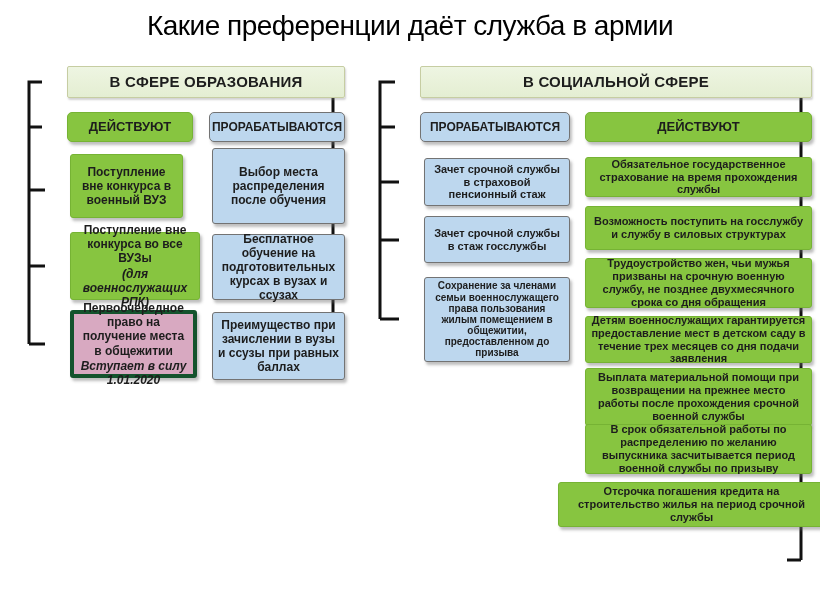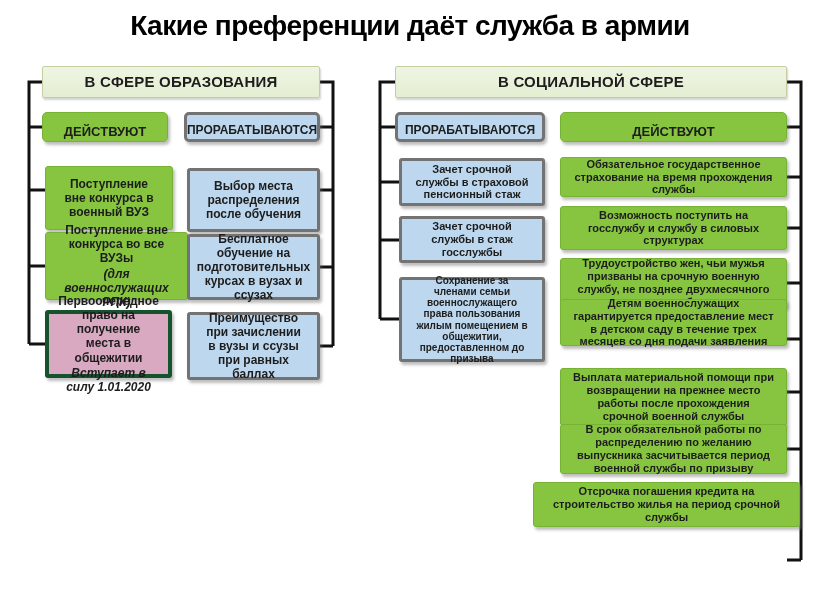--- a/index.html
+++ b/index.html
@@ -2,37 +2,38 @@
 <html><head>
 <meta charset="utf-8">
 <style>
   html,body{margin:0;padding:0;background:#ffffff;}
   .canvas{
     position:relative;width:820px;height:599px;background:#ffffff;overflow:hidden;
     font-family:"Liberation Sans","DejaVu Sans",sans-serif;color:#1d1d1d;
   }
   .title{
     position:absolute;left:0;top:10px;width:100%;text-align:center;
-    font-size:28px;font-weight:700;letter-spacing:-0.5px;color:#000;
+    font-size:28px;font-weight:400;letter-spacing:-0.5px;color:#000;
   }
   svg.connectors{position:absolute;left:0;top:0;}
   .box{
     position:absolute;display:flex;flex-direction:column;align-items:center;justify-content:center;
     text-align:center;font-weight:bold;line-height:1.18;border-radius:3px;
-    padding:2px 12px;box-sizing:border-box;
+    padding:2px 5px;box-sizing:border-box;
     box-shadow:2px 3px 3px rgba(110,110,110,0.45);
+    margin-left:25px;
   }
   .sec-header{
     background:linear-gradient(#eef5e2,#e4eed2);border:1px solid #c6cda2;
     font-size:15px;letter-spacing:0.2px;border-radius:2px;
     box-shadow:1px 2px 2px rgba(130,130,130,0.35);
   }
-  .col-header{font-size:13px;border-radius:5px;justify-content:flex-end;}
+  .col-header{font-size:13px;border-radius:5px;}
   .green{background:#87c540;border:1px solid #76b334;}
-  .blue{background:#bdd7ee;border:3px solid #737373;}
+  .blue{background:#bdd7ee;border:1px solid #737373;}
   .pink{background:#d8a9c1;border:4px solid #14532d;}
   .fs12{font-size:12px;}
   .fs11{font-size:11px;}
   .fs10-5{font-size:10px;line-height:1.12;}
   .note{font-style:italic;font-size:12px;font-weight:700;margin-top:1px;}
 </style>
 </head>
 <body>
 
 <div class="canvas">
@@ -54,33 +55,33 @@
     <span>В СФЕРЕ ОБРАЗОВАНИЯ</span>
   </div>
 
   <div class="box green col-header" style="left:42px;top:112px;width:126px;height:30px">
     <span>ДЕЙСТВУЮТ</span>
   </div>
   <div class="box blue col-header" style="left:184px;top:112px;width:136px;height:30px;font-size:12px">
     <span>ПРОРАБАТЫВАЮТСЯ</span>
   </div>
 
-  <div class="box green fs12" style="left:45px;top:166px;width:128px;height:64px">
+  <div class="box green fs12" style="left:45px;top:154px;width:113px;height:64px">
     <span>Поступление вне конкурса в военный ВУЗ</span>
   </div>
-  <div class="box green fs12" style="left:45px;top:232px;width:143px;height:68px">
+  <div class="box green fs12" style="left:45px;top:232px;width:130px;height:68px">
     <span>Поступление вне конкурса во все ВУЗы</span>
     <span class="note">(для военнослужащих РПК)</span>
   </div>
   <div class="box pink fs12" style="left:45px;top:310px;width:127px;height:68px">
     <span>Первоочередное право на получение места в общежитии</span>
     <span class="note">Вступает в силу 1.01.2020</span>
   </div>
 
-  <div class="box blue fs12" style="left:187px;top:168px;width:133px;height:64px">
+  <div class="box blue fs12" style="left:187px;top:148px;width:133px;height:76px">
     <span>Выбор места распределения после обучения</span>
   </div>
   <div class="box blue fs12" style="left:187px;top:312px;width:133px;height:68px">
     <span>Преимущество при зачислении в вузы и ссузы при равных баллах</span>
   </div>
   <div class="box blue fs12" style="left:187px;top:234px;width:133px;height:66px">
     <span>Бесплатное обучение на подготовительных курсах в вузах и ссузах</span>
   </div>
 
   <div class="box sec-header" style="left:395px;top:66px;width:392px;height:32px">
@@ -106,21 +107,21 @@
 
   <div class="box green fs11" style="left:560px;top:157px;width:227px;height:40px">
     <span>Обязательное государственное страхование на время прохождения службы</span>
   </div>
   <div class="box green fs11" style="left:560px;top:206px;width:227px;height:44px">
     <span>Возможность поступить на госслужбу и службу в силовых структурах</span>
   </div>
   <div class="box green fs11" style="left:560px;top:258px;width:227px;height:50px">
     <span>Трудоустройство жен, чьи мужья призваны на срочную военную службу, не позднее двухмесячного срока со дня обращения</span>
   </div>
-  <div class="box green fs11" style="left:560px;top:299px;width:227px;height:47px">
+  <div class="box green fs11" style="left:560px;top:316px;width:227px;height:47px">
     <span>Детям военнослужащих гарантируется предоставление мест в детском саду в течение трех месяцев со дня подачи заявления</span>
   </div>
   <div class="box green fs11" style="left:560px;top:368px;width:227px;height:58px">
     <span>Выплата материальной помощи при возвращении на прежнее место работы после прохождения срочной военной службы</span>
   </div>
   <div class="box green fs11" style="left:560px;top:424px;width:227px;height:50px">
     <span>В срок обязательной работы по распределению по желанию выпускника засчитывается период военной службы по призыву</span>
   </div>
   <div class="box green fs11" style="left:533px;top:482px;width:267px;height:45px">
     <span>Отсрочка погашения кредита на строительство жилья на период срочной службы</span>

